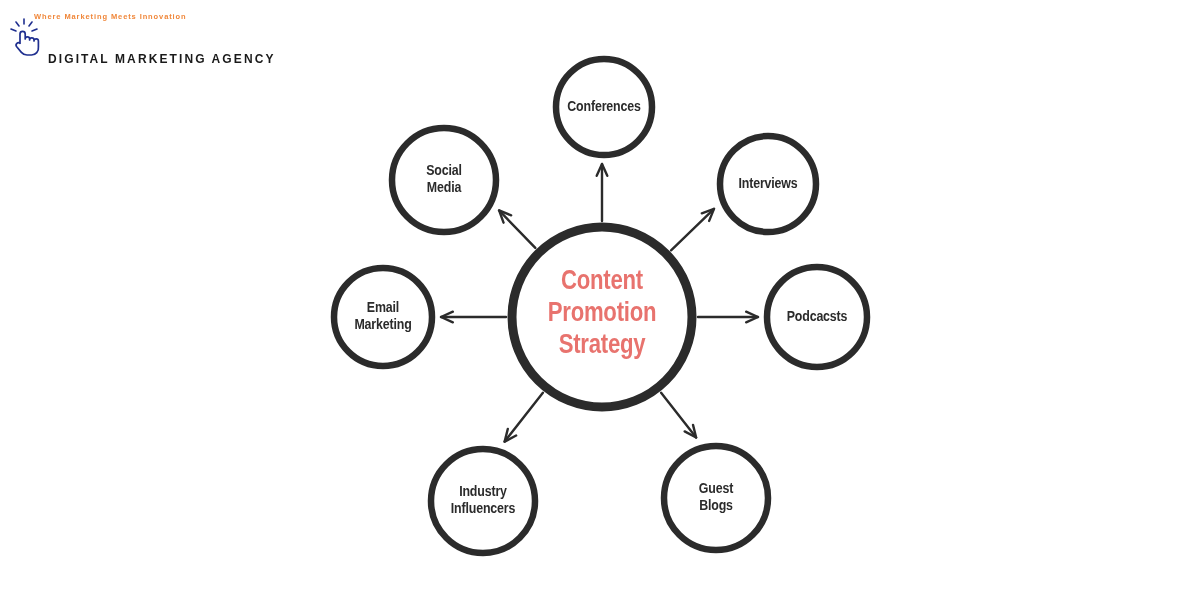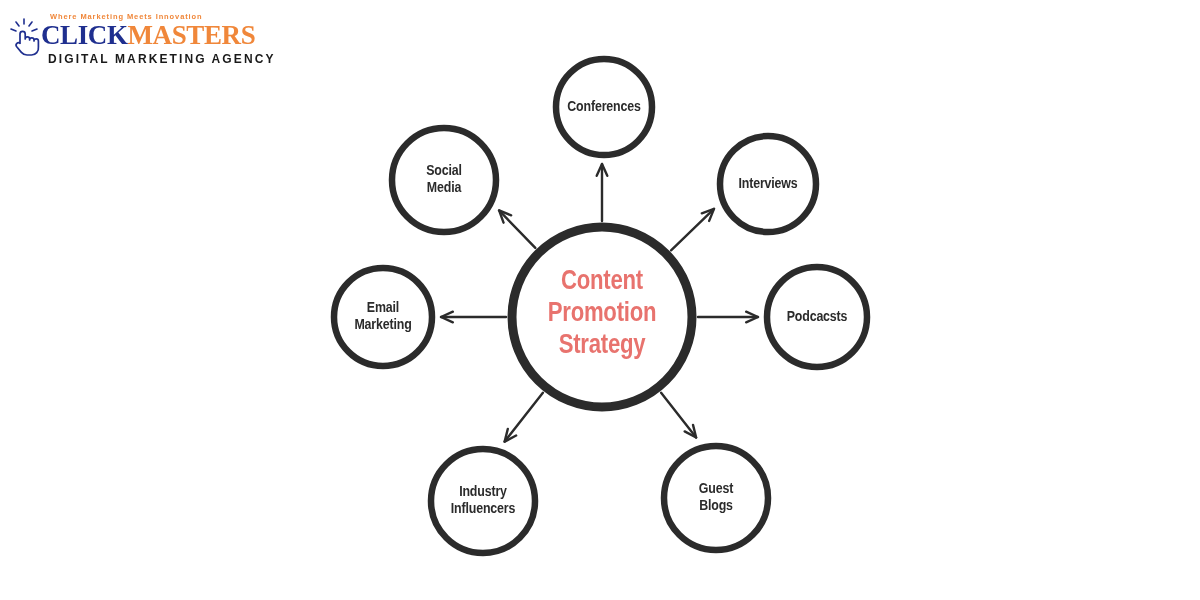--- a/index.html
+++ b/index.html
@@ -25,21 +25,21 @@
   }
   #logo-hand {
     position: absolute;
     left: 0px;
     top: 6px;
     width: 36px;
     height: 40px;
   }
   #logo-tagline {
     position: absolute;
-    left: 42px;
+    left: 26px;
     top: 0px;
     font-size: 7.5px;
     font-weight: bold;
     letter-spacing: 0.9px;
     color: #f0873a;
     white-space: nowrap;
     font-family: "Liberation Sans", sans-serif;
     text-align: right;
   }
   #logo-wordmark {
@@ -120,23 +120,20 @@
                a2.2 2.2 0 0 1 4.4 0 L26 23
                a2.2 2.2 0 0 1 4.4 0 L30.4 29
                a7 7 0 0 1 -7 8 L19 37
                a7.5 7.5 0 0 1 -5.6 -2.6 L8.5 28.5
                a2.4 2.4 0 0 1 3.5 -3.2 Z" fill="#ffffff" stroke="#1f2f8f" stroke-width="1.7" stroke-linejoin="round"></path>
     </svg>
   </div>
 
   <div id="logo-tagline">Where Marketing Meets Innovation</div>
 
-  <div id="logo-wordmark">
-    <span id="logo-word-click">CLICK</span><span id="logo-word-masters">MASTERS</span>
-  </div>
 
   <div id="logo-sub">DIGITAL MARKETING AGENCY</div>
 </div>
 
 <div id="diagram">
 
   <svg id="diagram-svg" width="1200" height="600" viewBox="0 0 1200 600">
     <g id="arrow-layer">
         <line x1="602" y1="221" x2="602" y2="163.99047640642578" stroke="#2b2b2b" stroke-width="2.4" stroke-linecap="round"></line>
         <path d="M607.3008858897745 175.86063263048578 L602 163.99047640642578 L596.6991141102255 175.86063263048578" fill="none" stroke="#2b2b2b" stroke-width="2.4" stroke-linecap="round" stroke-linejoin="round"></path>

